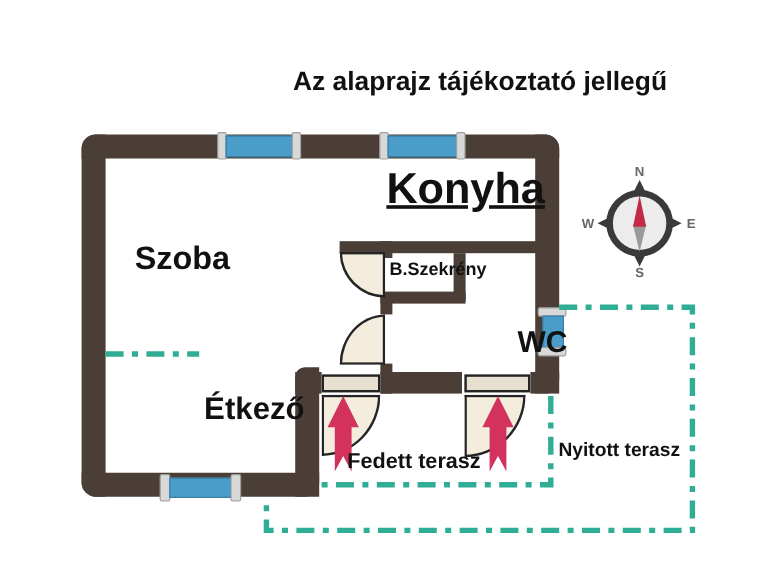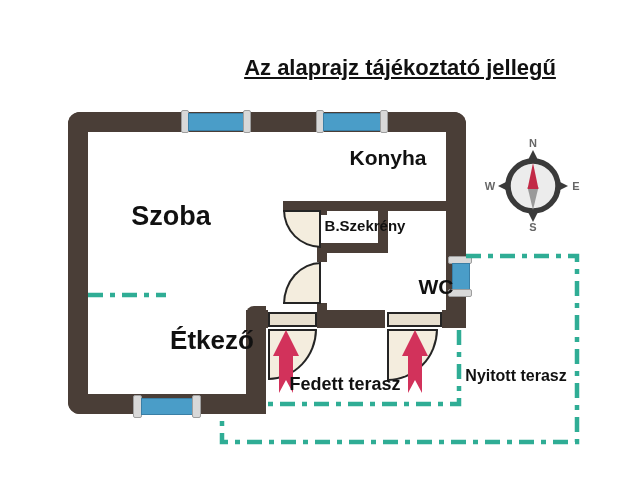--- a/index.html
+++ b/index.html
@@ -18,21 +18,21 @@
   #watermark .wm-text{font-family:"Liberation Serif",serif;font-size:19px;letter-spacing:2.5px;
              color:#8f8f8f;font-weight:500;}
   #watermark sup{font-size:9px;color:#8f8f8f;font-family:"Liberation Serif",serif;}
   .z1{z-index:10}.z2{z-index:20}.z4{z-index:35}
 </style>
 </head>
 <body>
 
 <div id="stage">
 
-  <div class="lbl z4" style="left:400px;top:68px;font-size:22px;text-decoration:underline;">Az alaprajz tájékoztató jellegű</div>
+  <div class="lbl z4" style="left:400px;top:68px;font-size:22px;">Az alaprajz tájékoztató jellegű</div>
 
   <div class="wall z1" style="left:68px;top:112px;width:398px;height:20px;border-radius:12px 12px 0 0;"></div>
   <div class="wall z1" style="left:68px;top:112px;width:20px;height:302px;border-radius:12px 0 0 12px;"></div>
   <div class="wall z1" style="left:446px;top:112px;width:20px;height:216px;border-radius:0 12px 12px 0;"></div>
   <div class="wall z1" style="left:68px;top:394px;width:198px;height:20px;border-radius:0 0 12px 12px;"></div>
   <div class="wall z1" style="left:246px;top:306px;width:20px;height:108px;border-radius:8px 0 0 0;"></div>
   <div class="wall z1" style="left:246px;top:310px;width:22px;height:18px;"></div>
   <div class="wall z1" style="left:317px;top:310px;width:68px;height:18px;"></div>
   <div class="wall z1" style="left:442px;top:310px;width:24px;height:18px;"></div>
   <div class="wall z1" style="left:283px;top:201px;width:167px;height:10px;"></div>
@@ -88,22 +88,22 @@
       <polygon points="533,163 527.5,189 538.5,189" fill="#c22a47"></polygon>
       <g font-family="Liberation Sans, sans-serif" font-size="11" font-weight="bold" fill="#666666" text-anchor="middle">
         <text x="533" y="147">N</text>
         <text x="576" y="190">E</text>
         <text x="533" y="231">S</text>
         <text x="490" y="190">W</text>
       </g>
     </g>
   </svg>
 
-  <div class="lbl z4" style="left:171px;top:216px;font-size:27px;">Szoba</div>
-  <div class="lbl z4" style="left:388px;top:157px;font-size:21px;">Konyha</div>
+  <div class="lbl z4" style="left:152px;top:216px;font-size:27px;">Szoba</div>
+  <div class="lbl z4" style="left:388px;top:157px;font-size:36px;text-decoration:underline;">Konyha</div>
   <div class="lbl z4" style="left:365px;top:225px;font-size:15px;text-align:center;">B.Szekrény</div>
-  <div class="lbl z4" style="left:436px;top:286px;font-size:21px;">WC</div>
+  <div class="lbl z4" style="left:452px;top:286px;font-size:25px;">WC</div>
   <div class="lbl z4" style="left:164px;top:340px;font-size:26px;margin-left:48px;">Étkező</div>
   <div class="lbl z4" style="left:516px;top:376px;font-size:16px;">Nyitott terasz</div>
   <div class="lbl z4" style="left:345px;top:384px;font-size:18px;">Fedett terasz</div>
 
 
 </div>
 
 </body></html>

